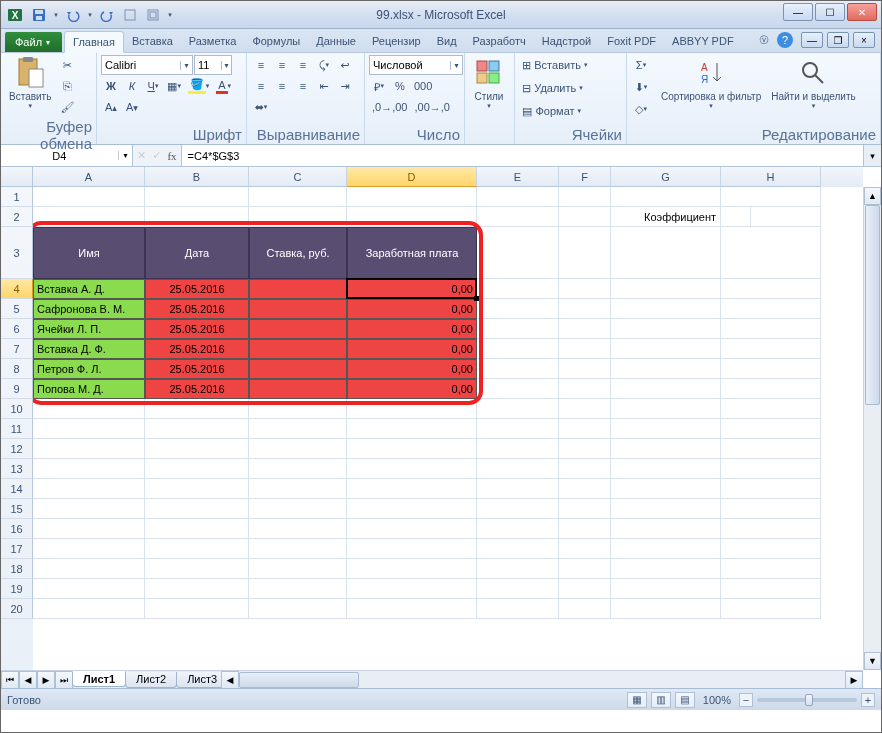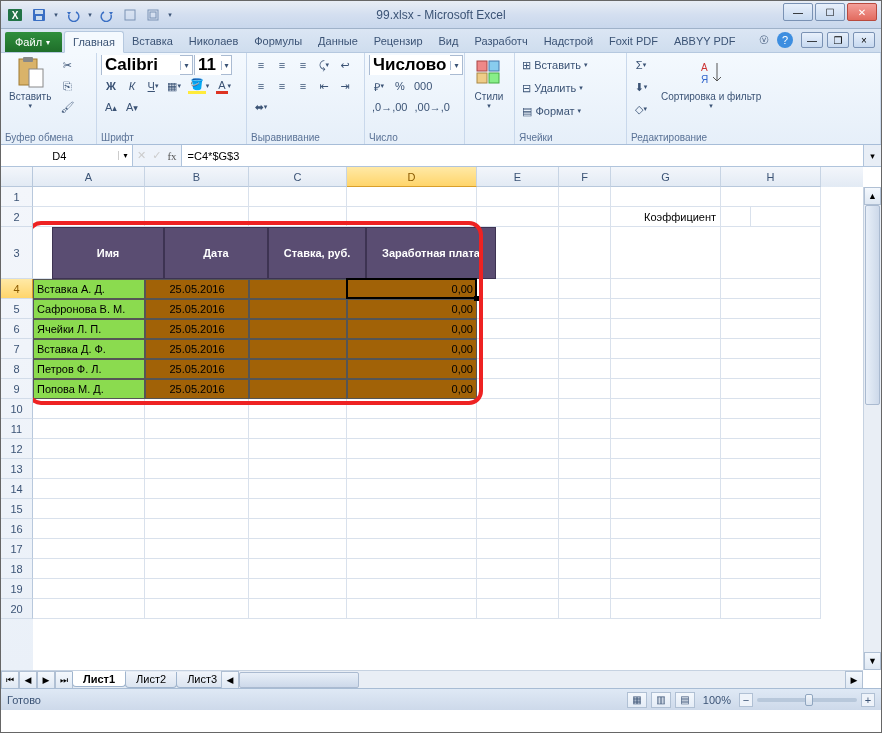--- a/index.html
+++ b/index.html
@@ -24,29 +24,29 @@
   .file-tab::after{ content:"▾"; font-size:8px; }
   .tab { padding: 4px 8px; color: #3b5375; cursor: pointer; border-radius: 3px 3px 0 0; }
   .tab.active { background: #f4f9fe; border: 1px solid #b5c8df; border-bottom: 1px solid #f4f9fe; margin-bottom: -1px; }
   .ribbon-help { position: absolute; right: 6px; top: 3px; display: flex; gap: 6px; align-items: center; }
   .help-btn { width: 16px; height: 16px; border-radius: 50%; background: #3d8ee0; color: #fff; font-size: 11px; display:flex; align-items:center; justify-content:center; cursor:pointer;}
 
   
   .ribbon { height: 92px; background: linear-gradient(#f4f9fe,#e6eff9); border-bottom: 1px solid #a7bdd8; display: flex; font-size: 11px; color: #3b5375; }
   .group { border-right: 1px solid #c9d8eb; padding: 2px 4px 0 4px; display: flex; flex-direction: column; position: relative; }
   .group-body { flex: 1; display: flex; align-items: flex-start; gap: 2px; }
-  .group-label { text-align: left; font-size: 10px; color: #5a7296; padding: 1px 0; position: relative; }
+  .group-label { text-align: right; font-size: 15px; color: #5a7296; padding: 1px 0; position: relative; }
   .big-btn { display: flex; flex-direction: column; align-items: center; justify-content: center; padding: 2px 4px; cursor: pointer; }
   .big-btn .ic { width: 32px; height: 32px; display:flex; align-items:center; justify-content:center;}
   .big-btn .lbl { font-size: 10px; margin-top: 2px; text-align:center; line-height:1.1;}
   .col { display: flex; flex-direction: column; gap: 1px; }
   .row { display: flex; gap: 1px; align-items:center;}
   .sm-btn { min-width: 20px; height: 20px; border: 1px solid transparent; display:flex; align-items:center; justify-content:center; cursor:pointer; padding:0 2px;}
   .combo { height: 20px; border: 1px solid #aabbd2; background: #fff; display:flex; align-items:center; font-size:11px; }
-  .combo input { border:none; outline:none; width: 100%; font-size:17px; padding: 0 3px; font-weight: bold; }
+  .combo input { border:none; outline:none; width: 100%; font-size:11px; padding: 0 3px; }
   .combo .dd { width:14px; text-align:center; border-left:1px solid #aabbd2; font-size:8px; cursor:pointer;}
 
   
   .namebox-row { height: 22px; border-bottom: 1px solid #b0c4dc; display:flex; align-items:stretch; background:#e8eef6;}
   .namebox { width: 132px; border-right:1px solid #b0c4dc; display:flex; align-items:center; background:#fff;}
   .namebox input { border:none; outline:none; width:100%; font-size:11px; padding:0 6px; text-align:center;}
   .namebox .dd { width:16px; text-align:center; font-size:8px; border-left:1px solid #ccc; cursor:pointer;}
   .fx-icons { display:flex; align-items:center; padding:0 4px; gap:6px; border-right:1px solid #b0c4dc; background:#eef3fa;}
   .fx-icons span { font-size:11px; color:#888; cursor:pointer; }
   .fx-icons .fx { font-family: "Times New Roman", serif; color:#555; }
@@ -63,23 +63,23 @@
   .row-headers { position:absolute; left:0; top:20px; bottom:18px; width:32px; background:linear-gradient(#f3f6fb,#eaf0f8);}
   .rh { height:20px; border-bottom:1px solid #d2dce9; border-right:1px solid #b8c8dc; text-align:center; font-size:11px; color:#3b5375; line-height:20px; cursor:pointer;}
   .rh.tall { height:52px; line-height:52px;}
   .rh.sel { background: linear-gradient(#ffe9a6,#ffd56b); color:#8a5a00; border-right-color:#d99f2b;}
   .cells { position:absolute; left:32px; top:20px; right:18px; bottom:18px; overflow:hidden;}
   .gcell { position:absolute; border-right:1px solid #d9e1ec; border-bottom:1px solid #d9e1ec; font-size:11px; padding:0 3px; display:flex; align-items:center; overflow:hidden; white-space:nowrap;}
   .gcell.right { justify-content:flex-end;}
   .gcell.center { justify-content:center;}
 
   
-  .thead { background:#5a4d72; color:#fff; border:1px solid #3d3352 !important; justify-content:center; font-weight:bold;margin-left:19px;}
+  .thead { background:#5a4d72; color:#fff; border:1px solid #3d3352 !important; justify-content:center; font-weight:normal;}
   .tname { background:#8bdb4f; border:1px solid #555 !important;}
-  .tdata { background:#a16207; border:1px solid #555 !important;}
+  .tdata { background:#ef4444; border:1px solid #555 !important;}
   .coeff-label { color:#000;}
   .coeff-val { background:#ffb400; justify-content:center;}
 
   .red-ring { position:absolute; border:4px solid #e22; border-radius:14px; pointer-events:none;}
   .sel-outline { position:absolute; border:2px solid #000; pointer-events:none;}
   .sel-handle { position:absolute; width:5px; height:5px; background:#000; pointer-events:none;}
 
   
   .vscroll { position:absolute; right:0; top:20px; bottom:18px; width:18px; background:#e9eef5; border-left:1px solid #c6d2e1;}
   .vs-btn { height:18px; background:linear-gradient(#f4f8fd,#dfe8f3); border:1px solid #b0c0d4; text-align:center; font-size:9px; line-height:16px; cursor:pointer;}
@@ -163,21 +163,21 @@
       <div class="win-btn">☐</div>
       <div class="win-btn close">✕</div>
     </div>
   </div>
 
   <div class="ribbon-tabs">
     <div class="file-tab">Файл</div>
     <div id="tabs-container" style="display:flex;">
         <div class="tab active">Главная</div>
         <div class="tab">Вставка</div>
-        <div class="tab">Николаев</div>
+        <div class="tab">Разметка</div>
         <div class="tab">Формулы</div>
         <div class="tab">Данные</div>
         <div class="tab">Рецензир</div>
         <div class="tab">Вид</div>
         <div class="tab">Разработч</div>
         <div class="tab">Надстрой</div>
         <div class="tab">Foxit PDF</div>
         <div class="tab">ABBYY PDF</div>
       </div>
     <div class="ribbon-help">
@@ -357,20 +357,30 @@
         </div>
         <div class="big-btn">
           <span class="ic">
               <svg width="28" height="28">
                 <text x="4" y="12" font-size="10" fill="#c33">А</text>
                 <text x="4" y="24" font-size="10" fill="#36c">Я</text>
                 <path d="M20 4 v18 m-4 -4 l4 4 l4 -4" stroke="#555" fill="none"></path>
               </svg>
             </span>
           <span class="lbl">Сортировка и фильтр</span>
+            <span style="font-size:7px">▾</span>
+        </div>
+        <div class="big-btn">
+          <span class="ic">
+              <svg width="28" height="28">
+                <circle cx="11" cy="11" r="7" fill="none" stroke="#555" stroke-width="2"></circle>
+                <line x1="16" y1="16" x2="24" y2="24" stroke="#555" stroke-width="2"></line>
+              </svg>
+            </span>
+          <span class="lbl">Найти и выделить</span>
             <span style="font-size:7px">▾</span>
         </div>
       </div>
       <div class="group-label">Редактирование</div>
     </div>
   </div>
 
   <div class="namebox-row">
     <div class="namebox">
       <input value="D4" style="">

